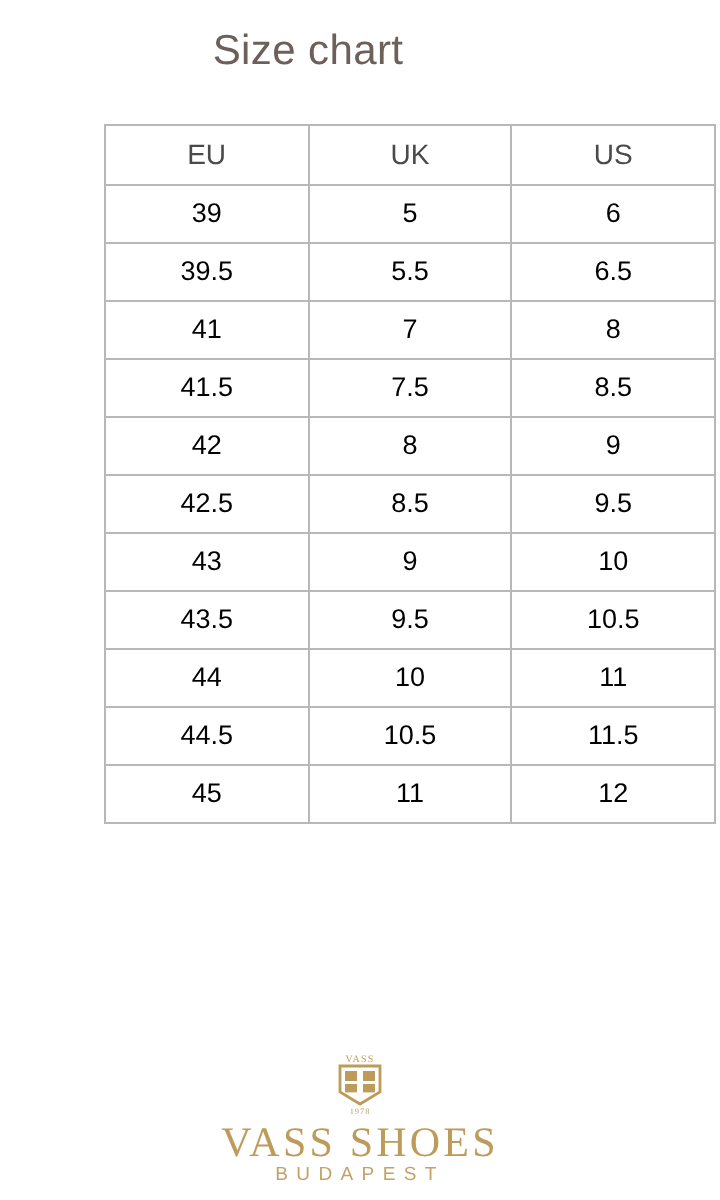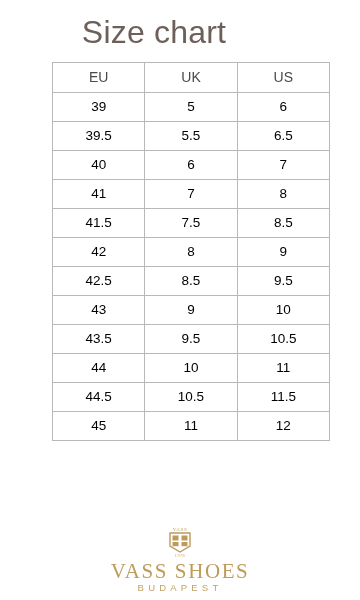--- a/index.html
+++ b/index.html
@@ -23,36 +23,36 @@
     box-sizing: border-box;
   }
 
   
   .title {
     position: absolute;
     top: 14px;
     left: 0;
     width: 308px;
     text-align: center;
-    font-size: 32px;
+    font-size: 21px;
     font-weight: 400;
     color: #6d5f59;
     letter-spacing: 0.2px;
     font-family: "Liberation Sans", sans-serif;
   }
 
   
   .table-wrap {
     position: absolute;
     left: 52px;
     top: 62px;
     width: 258px;
   }
   table.size-table {
-    width: 278px;
+    width: 306px;
     border-collapse: collapse;
     table-layout: fixed;
   }
   table.size-table th,
   table.size-table td {
     border: 1px solid #b8b8b8;
     text-align: center;
     height: 28px;
     line-height: 28px;
     padding: 0;
@@ -120,25 +120,20 @@
             <td>39</td>
             <td>5</td>
             <td>6</td>
           </tr>
           <tr>
             <td>39.5</td>
             <td>5.5</td>
             <td>6.5</td>
           </tr>
           <tr>
-            <td>40</td>
-            <td>6</td>
-            <td>7</td>
-          </tr>
-          <tr>
             <td>41</td>
             <td>7</td>
             <td>8</td>
           </tr>
           <tr>
             <td>41.5</td>
             <td>7.5</td>
             <td>8.5</td>
           </tr>
           <tr>

